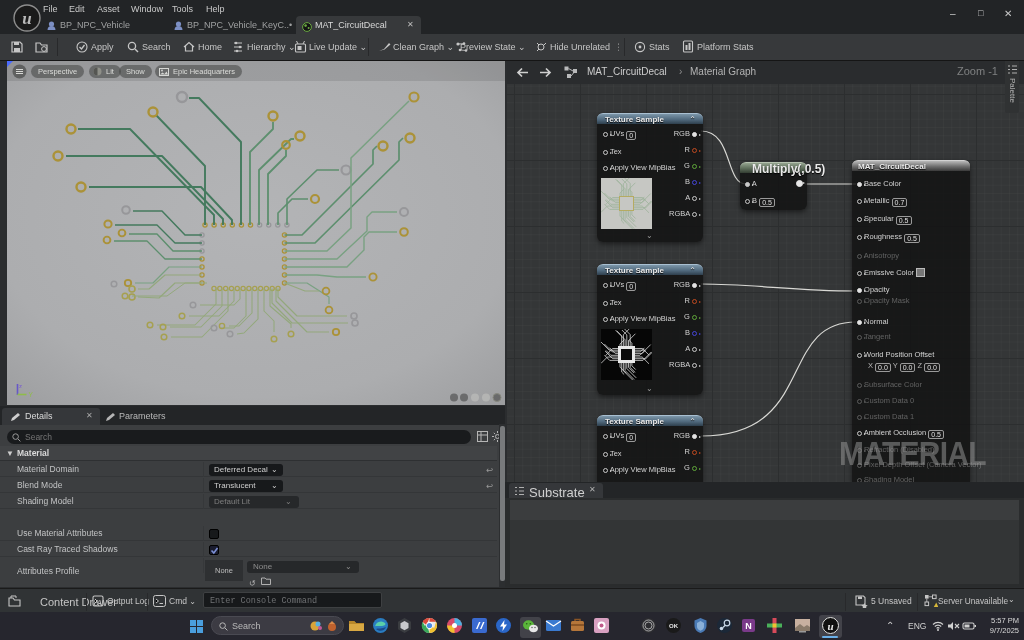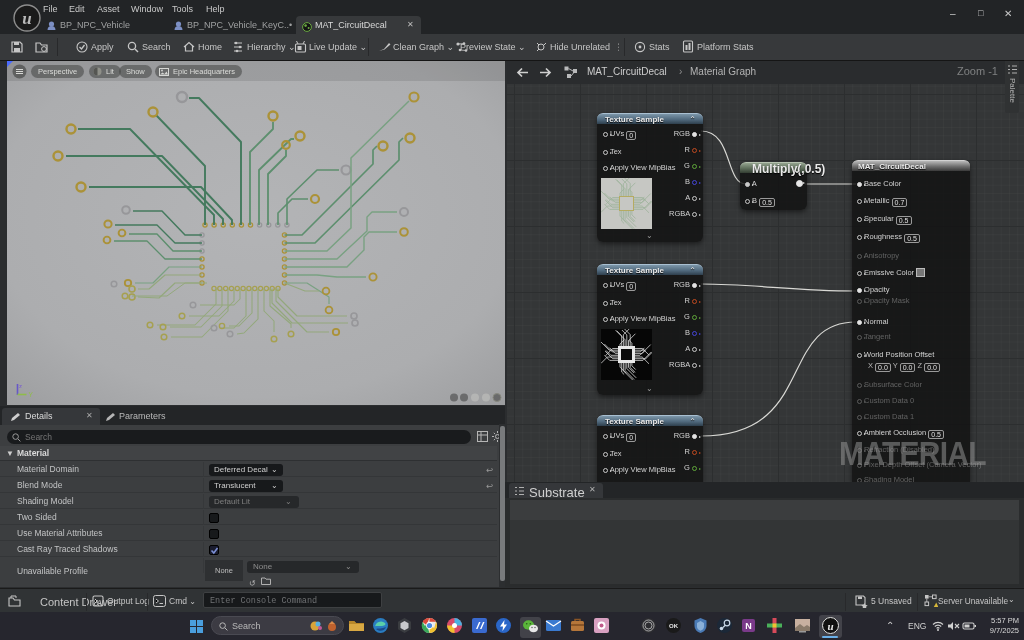--- a/index.html
+++ b/index.html
@@ -553,37 +553,33 @@
       </div>
   <div class="drow" style="top:72px">
         <span class="abs" style="left:17px">Blend Mode</span>
     <div class="dd">Translucent<span class="abs" style="left:62px">⌄</span></div>
     <div class="abs" style="left:486px;top:1px;color:#9a9a9a">↩</div>
       </div>
   <div class="drow" style="top:88px">
         <span class="abs" style="left:17px">Shading Model</span>
     <div class="dd" style="width:90px;background:#26282a;color:#7e7e7e">Default Lit<span class="abs" style="left:76px">⌄</span></div>
       </div>
-  <div class="drow" style="top:104px">
-        <span class="abs" style="left:17px">Two Sided</span>
-        <div class="cb"></div>
-      </div>
   <div class="drow" style="top:136px">
         <span class="abs" style="left:17px">Cast Ray Traced Shadows</span>
     <div class="cb" style="background:#1a1c2e"></div>
     <svg class="abs" style="left:210px;top:4px" width="9" height="9" viewBox="0 0 9 9">
           <path d="M1.5 4.5l2.3 2.5L7.5 2" fill="none" stroke="#7b8fd4" stroke-width="1.6"></path>
         </svg>
       </div>
   <div class="drow" style="top:120px">
         <span class="abs" style="left:17px">Use Material Attributes</span>
         <div class="cb"></div>
       </div>
   <div class="drow" style="top:152px;height:29px;border-bottom:none">
-        <span class="abs" style="left:17px;top:6px">Unavailable Profile</span>
+        <span class="abs" style="left:17px;top:6px">Attributes Profile</span>
     <div class="abs" style="left:205px;top:2px;width:38px;height:21px;background:#2e3032;text-align:center;line-height:21px;color:#bdbdbd;font-size:7.5px">None</div>
     <div class="abs" style="left:247px;top:3px;width:112px;height:12px;background:#26282a;border-radius:3px;color:#8e8e8e;padding-left:6px;line-height:12px;font-size:8px">None<span class="abs" style="left:98px">⌄</span></div>
     <div class="abs" style="left:249px;top:18px;color:#b0b0b0;font-size:8px">↺</div>
         <svg class="abs" style="left:261px;top:19px" width="10" height="8" viewBox="0 0 10 8">
           <path d="M0.5 1h3.5l1 1.2h4.5V7.5H0.5z" fill="none" stroke="#b0b0b0"></path>
         </svg>
   </div>
 
   <div class="abs" style="left:499px;top:18px;width:6px;height:163px;background:#2c2e30"></div>
   <div class="abs" style="left:500px;top:20px;width:5px;height:155px;background:#787a7c;border-radius:2px"></div>

